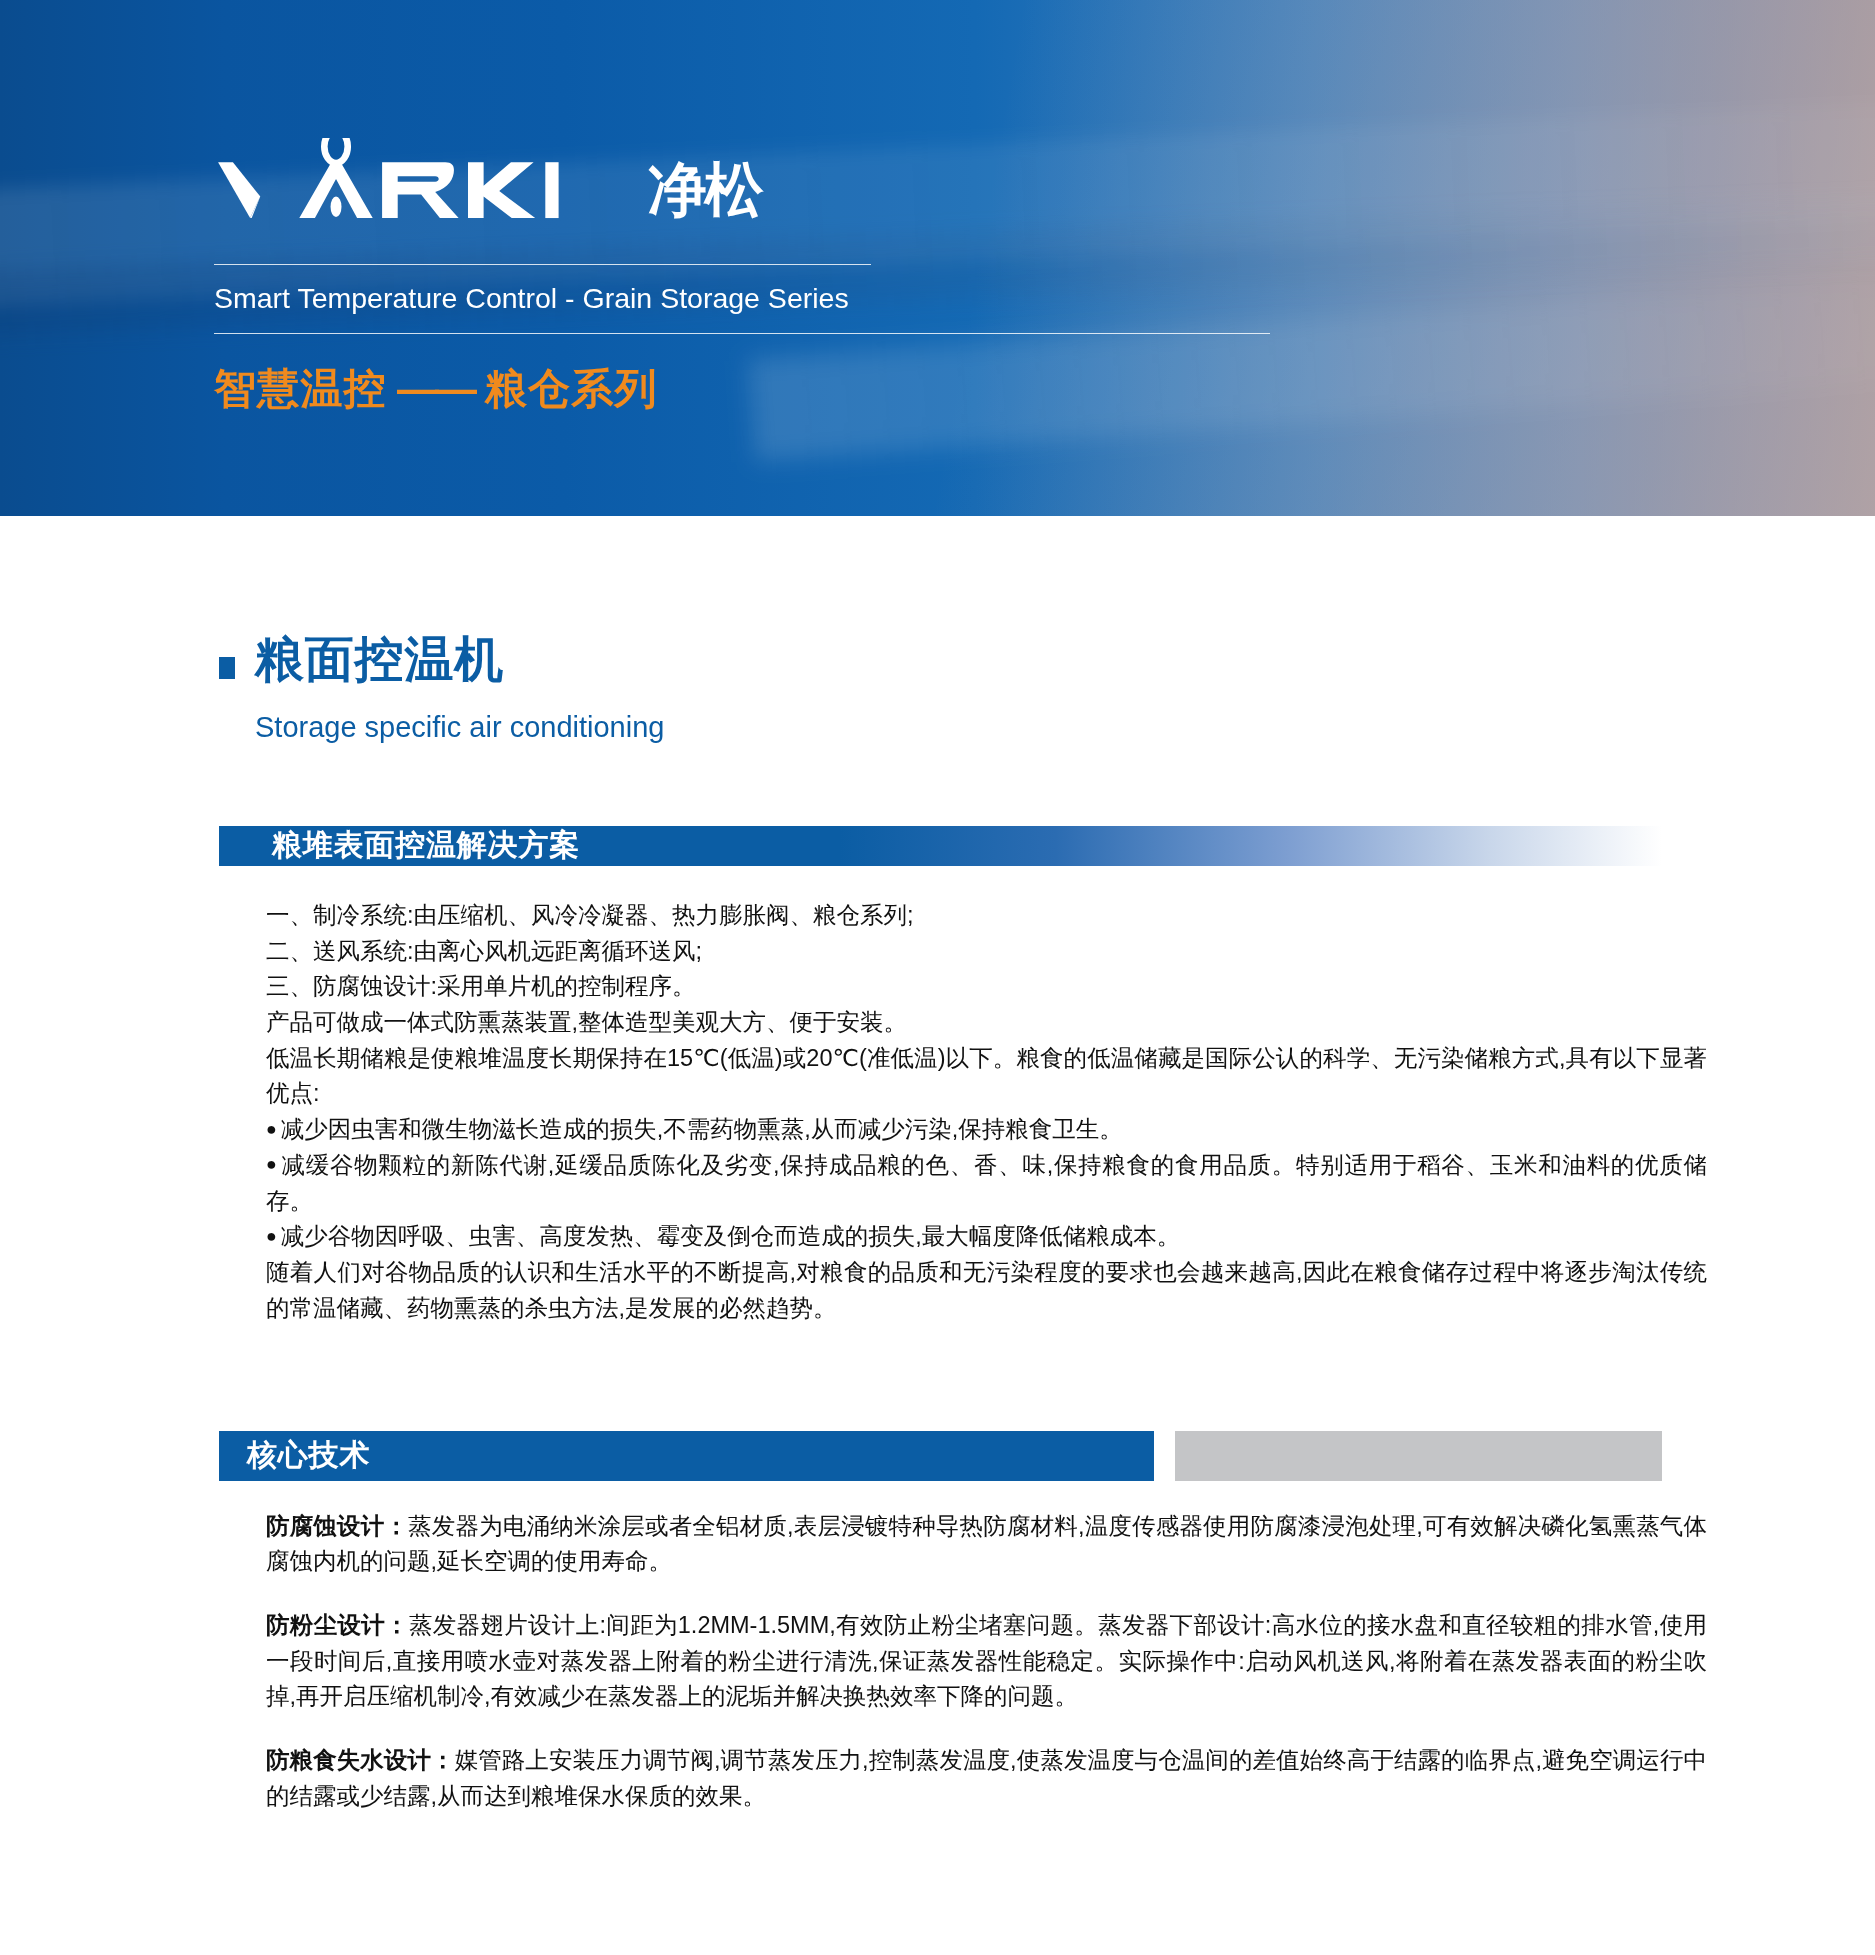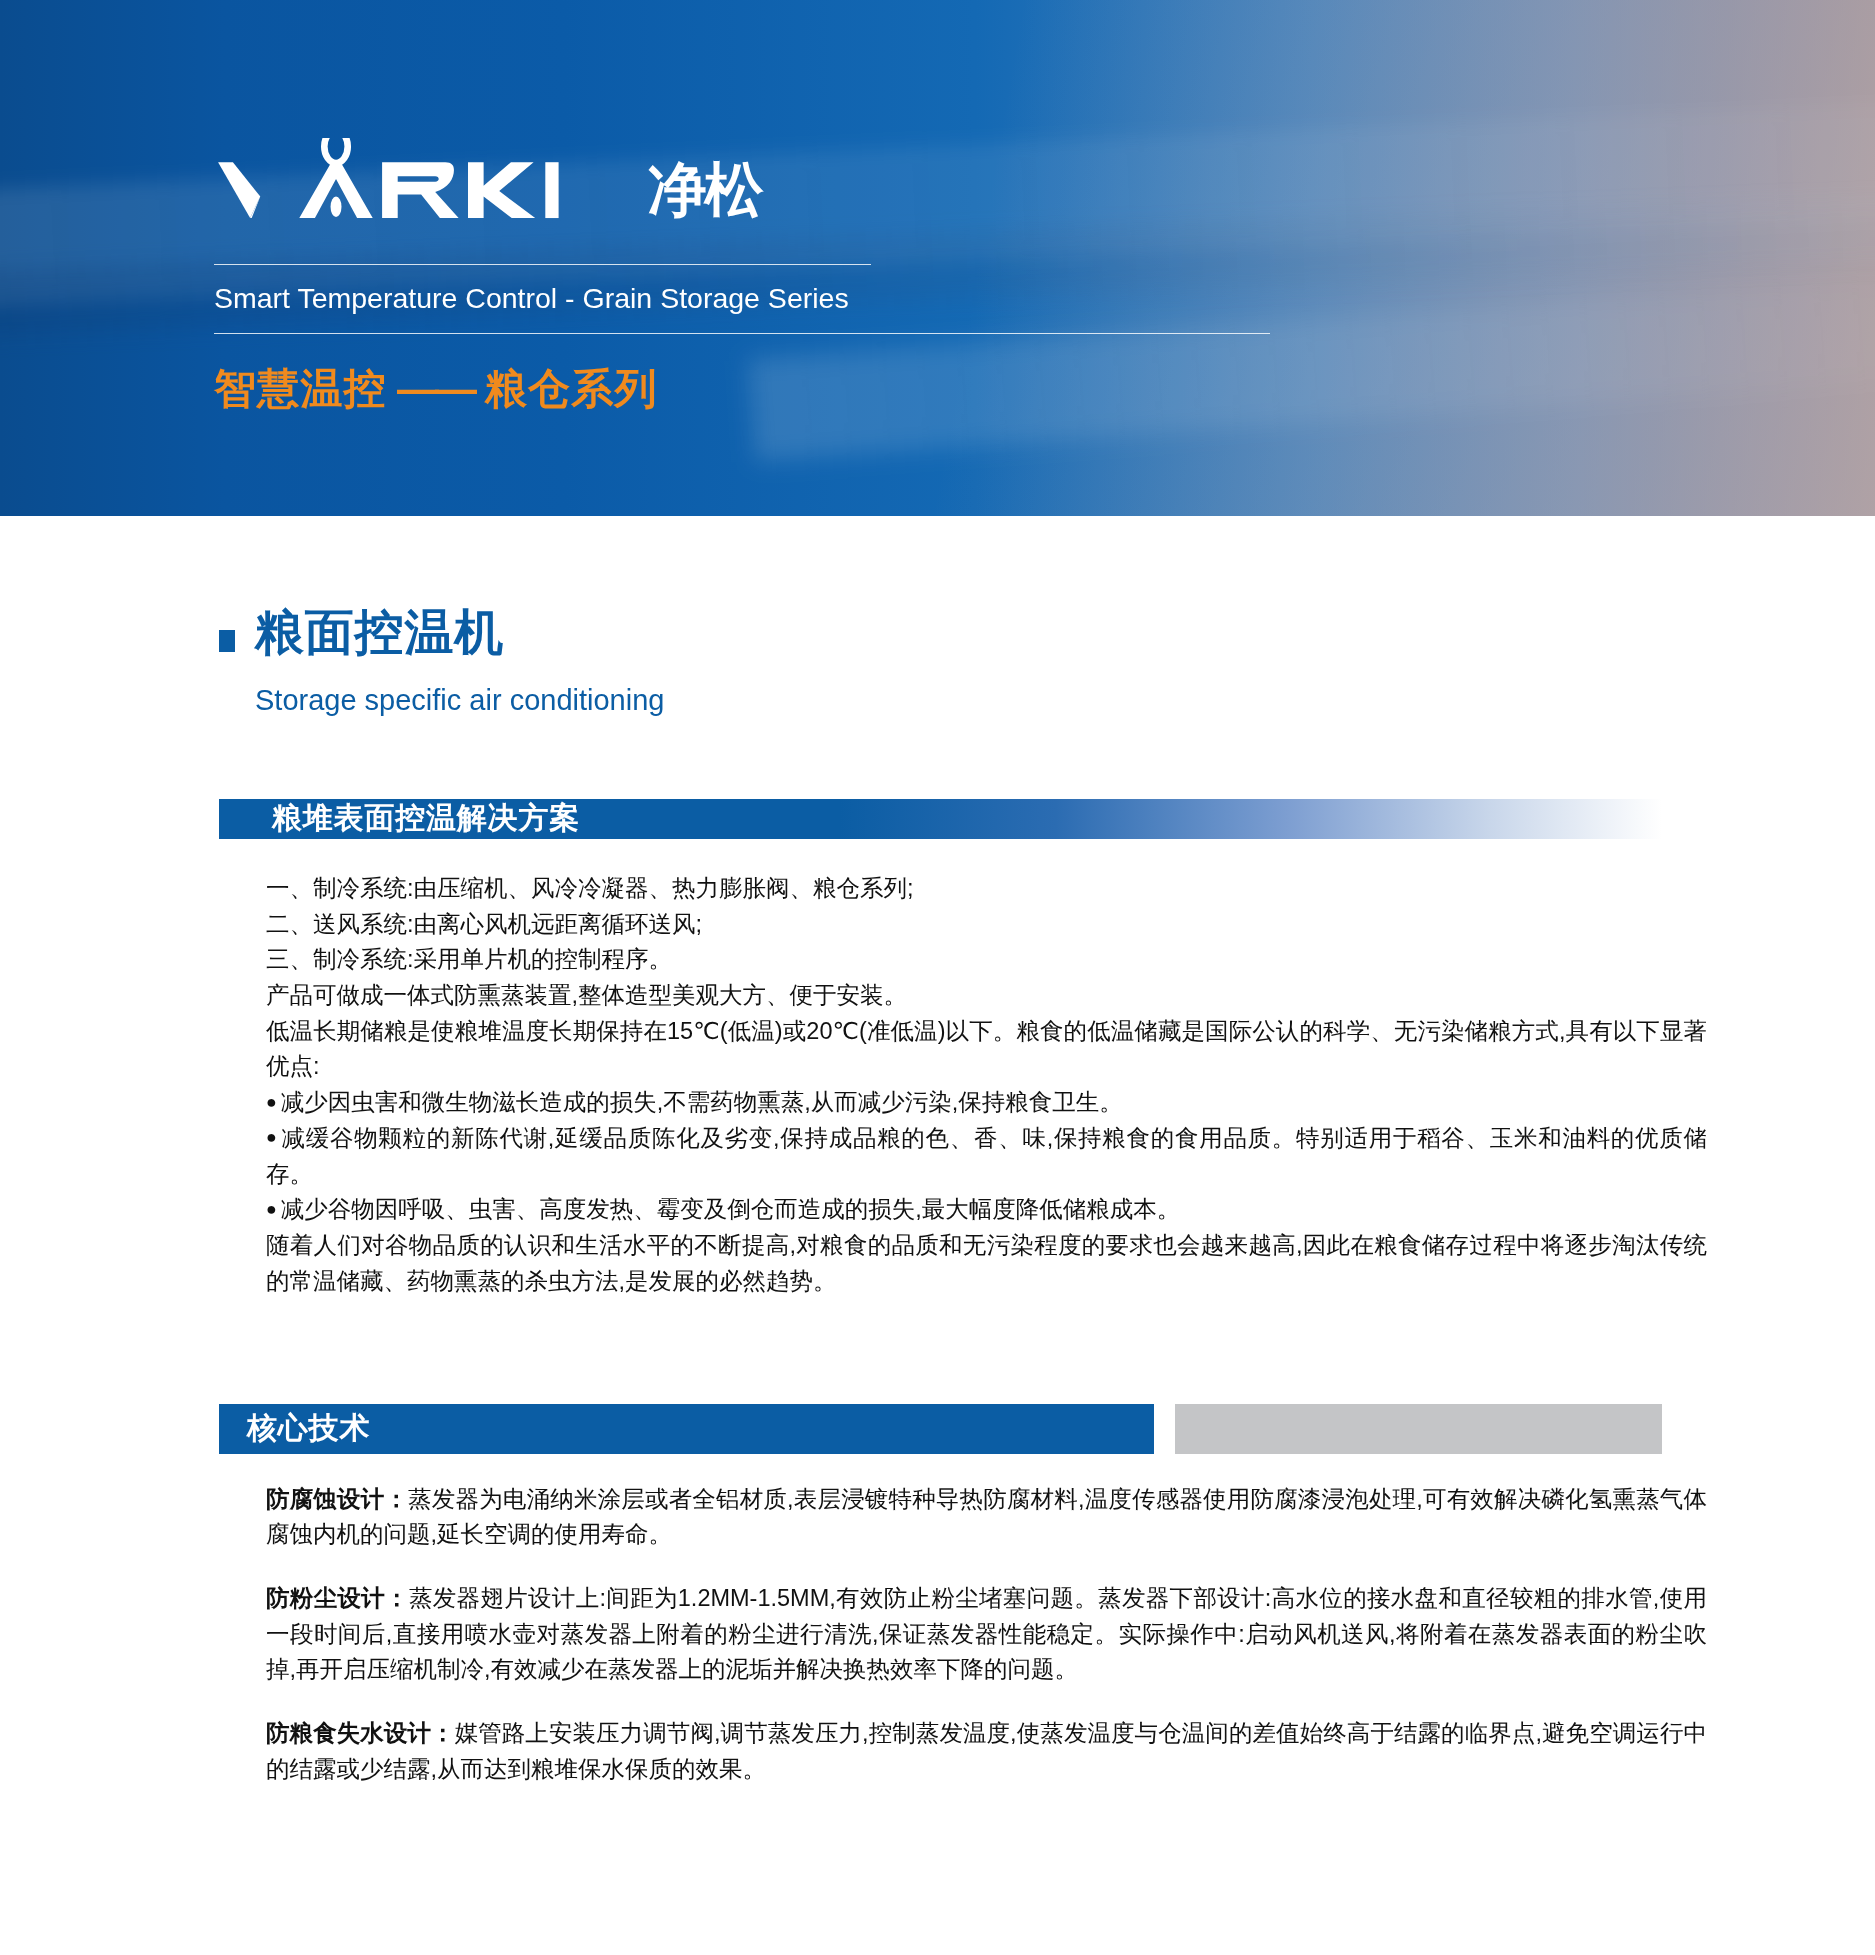--- a/index.html
+++ b/index.html
@@ -99,21 +99,21 @@
   }
   .header-cn-title .dash { letter-spacing: -3.9px; padding: 0 11.7px 0 10.2px; }
 
   
   .page-body { position: relative; padding: 0 0 0 0; background: #ffffff; }
 
   .title-row {
     display: flex;
     align-items: flex-start;
     padding-left: 219px;
-    padding-top: 90px;
+    padding-top: 117px;
   }
   .title-marker {
     width: 16.4px; height: 22px;
     background: #0B5DA4;
     margin-top: 24px;
     margin-right: 19.6px;
     flex: 0 0 auto;
   }
   .title-main {
     color: #0B5DA4;
@@ -255,21 +255,21 @@
     </div>
   </div>
 
   <div class="section-bar solution">
     <div class="section-bar-label">粮堆表面控温解决方案</div>
   </div>
 
   <div class="body-text">
     <p>一、制冷系统:由压缩机、风冷冷凝器、热力膨胀阀、粮仓系列;</p>
     <p>二、送风系统:由离心风机远距离循环送风;</p>
-    <p>三、制冷系统:采用单片机的控制程序。</p>
+    <p>三、防腐蚀设计:采用单片机的控制程序。</p>
     <p>产品可做成一体式防熏蒸装置,整体造型美观大方、便于安装。</p>
     <p>低温长期储粮是使粮堆温度长期保持在15℃(低温)或20℃(准低温)以下。粮食的低温储藏是国际公认的科学、无污染储粮方式,具有以下显著优点:</p>
     <p><span class="bullet-dot">●</span><span>减少因虫害和微生物滋长造成的损失,不需药物熏蒸,从而减少污染,保持粮食卫生。</span></p>
     <p><span class="bullet-dot">●</span><span>减缓谷物颗粒的新陈代谢,延缓品质陈化及劣变,保持成品粮的色、香、味,保持粮食的食用品质。特别适用于稻谷、玉米和油料的优质储存。</span></p>
     <p><span class="bullet-dot">●</span><span>减少谷物因呼吸、虫害、高度发热、霉变及倒仓而造成的损失,最大幅度降低储粮成本。</span></p>
     <p>随着人们对谷物品质的认识和生活水平的不断提高,对粮食的品质和无污染程度的要求也会越来越高,因此在粮食储存过程中将逐步淘汰传统的常温储藏、药物熏蒸的杀虫方法,是发展的必然趋势。</p>
   </div>
 
   <div class="coretech-row">
     <div class="coretech-blue">

